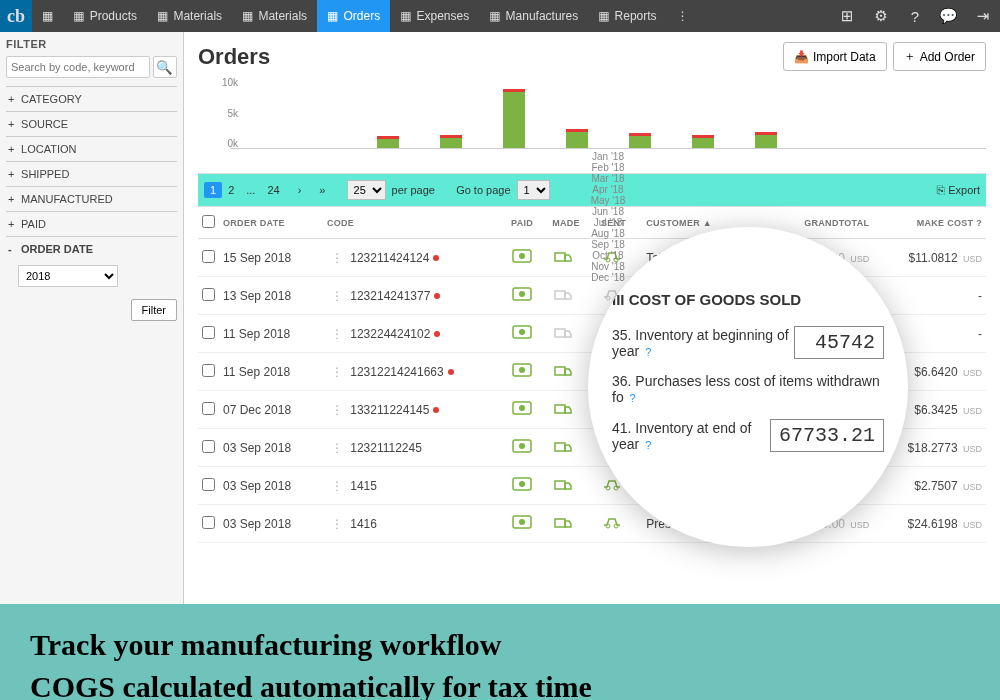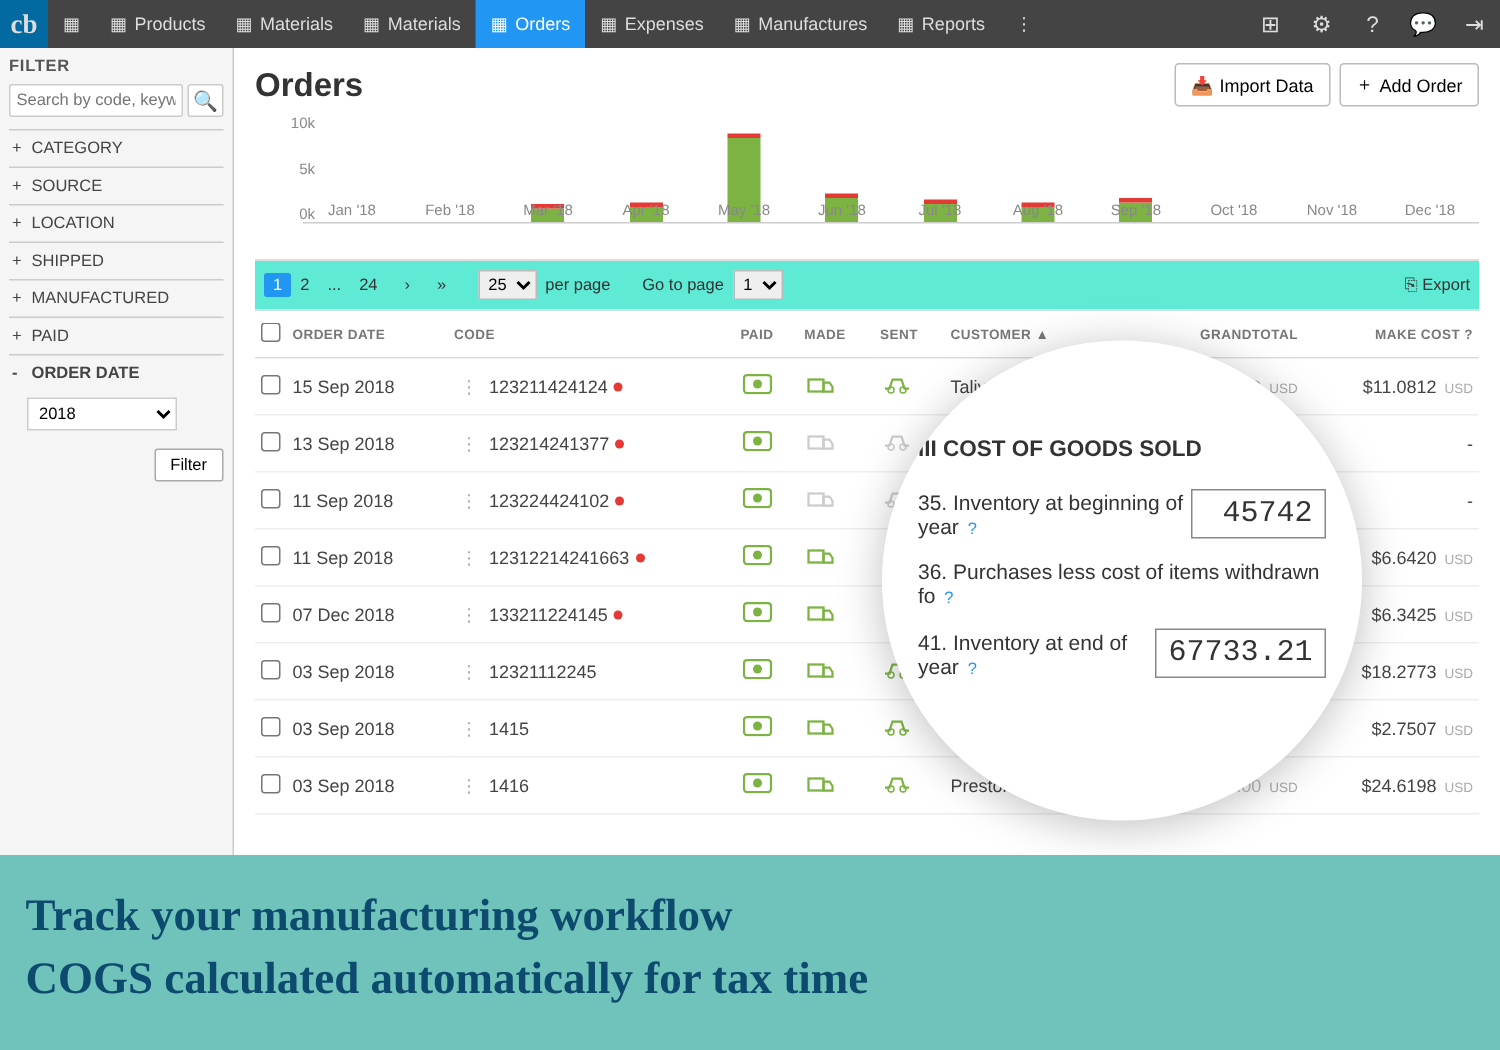--- a/index.html
+++ b/index.html
@@ -4,42 +4,42 @@
 <style>
 *{box-sizing:border-box;margin:0;padding:0;}
 body{font-family:-apple-system,BlinkMacSystemFont,"Segoe UI",Arial,sans-serif;font-size:12px;color:#333;background:#fff;width:1000px;height:700px;overflow:hidden;position:relative;}
 .topnav{background:#444;height:32px;display:flex;align-items:stretch;color:#ddd;}
 .logo{width:32px;display:flex;align-items:center;justify-content:center;font-family:cursive;font-size:18px;font-weight:bold;background:#0369a1;}
 .nav-item{display:flex;align-items:center;padding:0 10px;gap:5px;cursor:pointer;font-size:12px;}
 .nav-item.active{background:#2196F3;color:#fff;}
 .nav-spacer{flex:1;}
 .nav-icon-btn{width:34px;display:flex;align-items:center;justify-content:center;cursor:pointer;font-size:15px;}
 .main-wrap{display:flex;height:calc(700px - 32px);}
-.sidebar{width:156px;background:#f5f5f5;border-right:1px solid #ccc;padding:6px;}
+.sidebar{width:184px;background:#f5f5f5;border-right:1px solid #ccc;padding:6px;}
 .filter-title{font-size:11px;font-weight:bold;color:#555;letter-spacing:0.5px;margin-bottom:6px;}
 .search-row{display:flex;gap:3px;margin-bottom:8px;}
 .search-input{flex:1;border:1px solid #ccc;padding:4px;font-size:11px;border-radius:2px;width:100%;}
 .search-btn{border:1px solid #ccc;background:#fff;width:24px;border-radius:2px;cursor:pointer;}
 .filter-section{border-top:1px solid #ccc;padding:6px 2px;font-size:11px;color:#444;cursor:pointer;}
 .filter-section.open{font-weight:bold;}
 .filter-section .sign{display:inline-block;width:10px;}
 .year-select{width:100px;border:1px solid #ccc;padding:3px;font-size:11px;margin:4px 0 8px 12px;background:#fff;}
 .filter-btn{float:right;border:1px solid #aaa;background:#fff;padding:4px 10px;font-size:11px;cursor:pointer;border-radius:2px;margin-top:4px;}
 .content{flex:1;padding:10px 14px;overflow:hidden;position:relative;}
 .page-header{display:flex;align-items:center;margin-bottom:6px;}
 .page-title{font-size:22px;font-weight:600;color:#333;}
 .header-btns{margin-left:auto;display:flex;gap:6px;}
 .btn{border:1px solid #bbb;background:#fff;padding:5px 10px;font-size:12px;border-radius:3px;cursor:pointer;display:flex;align-items:center;gap:4px;}
 .chart{height:90px;position:relative;margin:4px 0 6px 0;}
 .chart-y{position:absolute;left:12px;top:0;bottom:18px;width:28px;display:flex;flex-direction:column;justify-content:space-between;font-size:10px;color:#888;text-align:right;}
 .chart-area{position:absolute;left:32px;right:0;top:0;bottom:18px;border-bottom:1px solid #ccc;display:flex;}
 .chart-col{flex:1;display:flex;align-items:flex-end;justify-content:center;position:relative;}
 .bar{width:22px;background:#7cb342;position:relative;}
 .bar-top{position:absolute;top:-3px;left:0;right:0;height:3px;background:#e53935;}
-.chart-x{position:absolute;left:32px;right:0;bottom:16px;height:16px;display:flex;}
+.chart-x{position:absolute;left:32px;right:0;bottom:0;height:16px;display:flex;flex-direction:column;}
 .chart-x div{flex:1;text-align:center;font-size:10px;color:#888;}
 .pager{background:#5eead4;padding:6px;display:flex;align-items:center;gap:6px;font-size:11px;border-top:1px solid #ddd;border-bottom:1px solid #ddd;}
 .pg{padding:2px 6px;cursor:pointer;}
 .pg.active{background:#2196F3;color:#fff;border-radius:2px;}
 .pager select{border:1px solid #bbb;padding:2px;font-size:11px;}
 .export-btn{margin-left:auto;cursor:pointer;display:flex;align-items:center;gap:3px;}
 .tbl{width:100%;border-collapse:collapse;}
 .tbl th{text-align:left;font-size:9px;color:#777;font-weight:600;padding:8px 4px;border-bottom:1px solid #ddd;letter-spacing:0.3px;}
 .tbl td{padding:10px 4px;border-bottom:1px solid #eee;font-size:12px;color:#444;vertical-align:middle;}
 .tbl th.r,.tbl td.r{text-align:right;}
@@ -48,21 +48,21 @@
 .code-dot{display:inline-block;width:6px;height:6px;background:#e53935;border-radius:50%;margin-left:4px;vertical-align:middle;}
 .stat-ico{display:inline-flex;width:22px;height:16px;justify-content:center;}
 .currency{font-size:9px;color:#aaa;margin-left:2px;}
 .faded{color:#bbb;}
 .overlay-circle{position:absolute;left:588px;top:227px;width:320px;height:320px;border-radius:50%;background:#fff;box-shadow:0 4px 30px rgba(0,0,0,0.25);overflow:hidden;padding:40px 24px;}
 .overlay-title{font-weight:bold;font-size:15px;margin-bottom:18px;margin-top:24px;}
 .overlay-row{display:flex;align-items:center;margin:14px 0;font-size:14px;}
 .overlay-row .lbl{flex:1;}
 .overlay-row .val{border:1px solid #888;padding:4px 8px;font-size:20px;font-family:"Courier New",monospace;min-width:90px;text-align:right;}
 .q{color:#2196F3;font-size:11px;margin-left:2px;}
-.banner{position:absolute;left:0;right:0;bottom:0;height:130px;background:#6fc3bb;color:#0c4a6e;font-size:30px;font-weight:600;padding:20px 17px;line-height:1.4;font-family:Georgia,serif;}
+.banner{position:absolute;left:0;right:0;bottom:0;height:96px;background:#6fc3bb;color:#000000;font-size:30px;font-weight:600;padding:20px 30px;line-height:1.4;font-family:Georgia,serif;}
 svg{display:block;}
 </style>
 </head>
 <body>
 
 <div class="topnav">
   <div class="logo">cb</div>
   <div id="nav-items" style="display: contents;"><div class="nav-item">
         <span>▦</span>
       </div><div class="nav-item">

